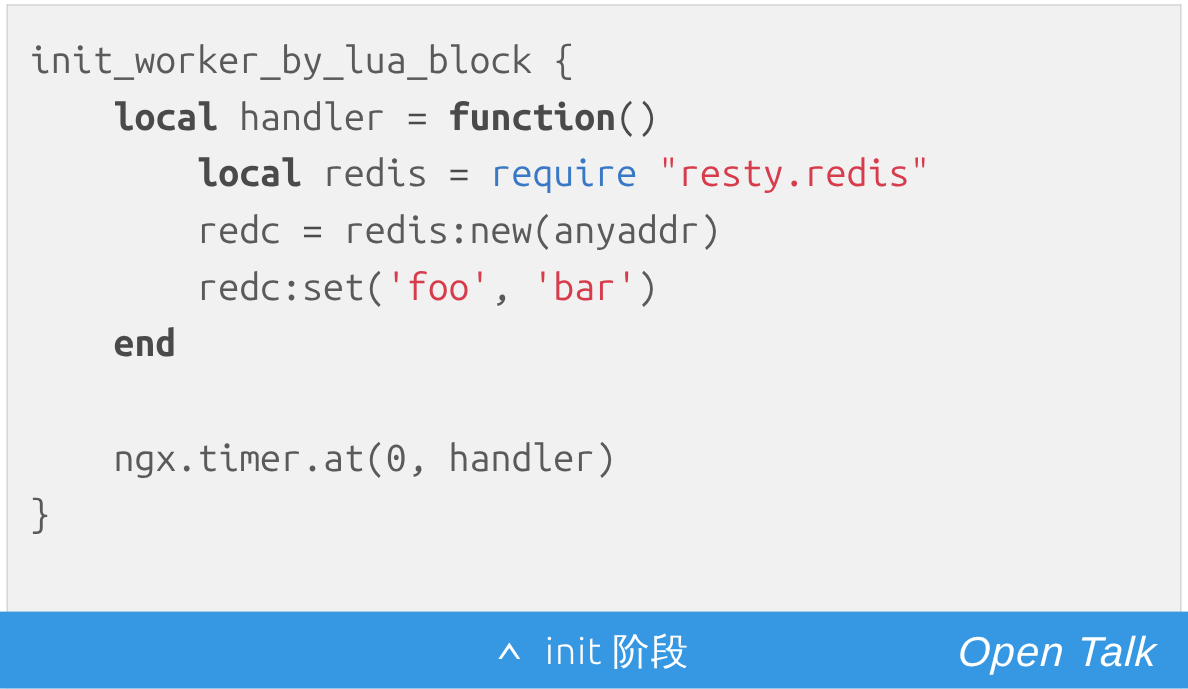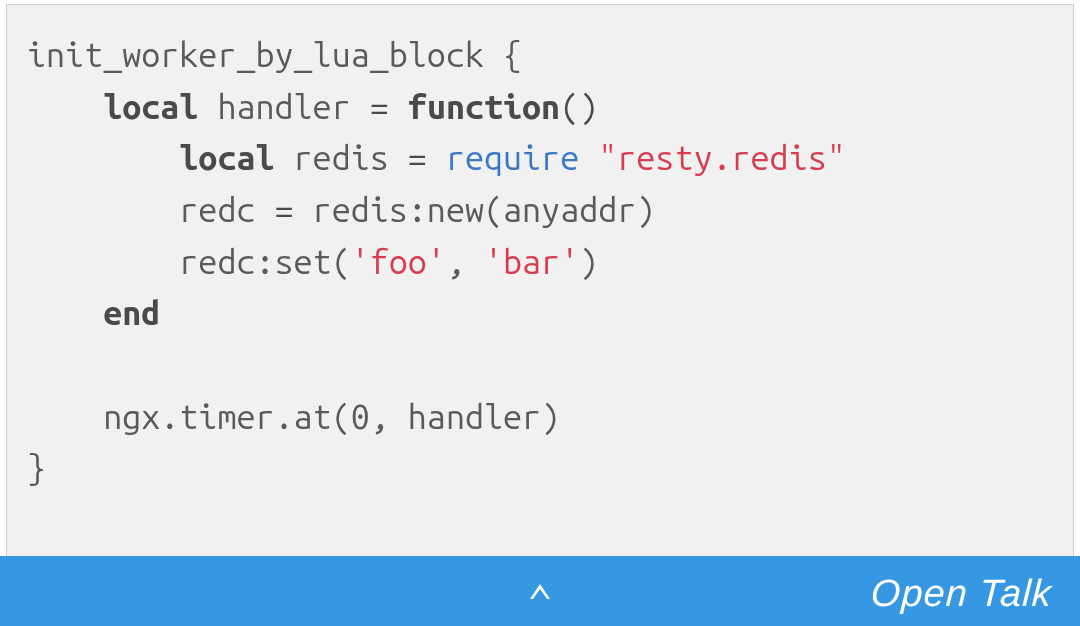--- a/index.html
+++ b/index.html
@@ -101,17 +101,18 @@
     <span class="kw">end</span>
 <span></span>
     <span>ngx.timer.at(0, handler)</span>
 <span>}</span>
 </pre>
   </div>
 
   <div class="footer">
     <div class="center">
       <span class="tri-icon"></span>
+      <span class="caption">init 阶段</span>
     </div>
     <span></span>
     <span class="brand">Open Talk</span>
   </div>
 </div>
 
 </body></html>

